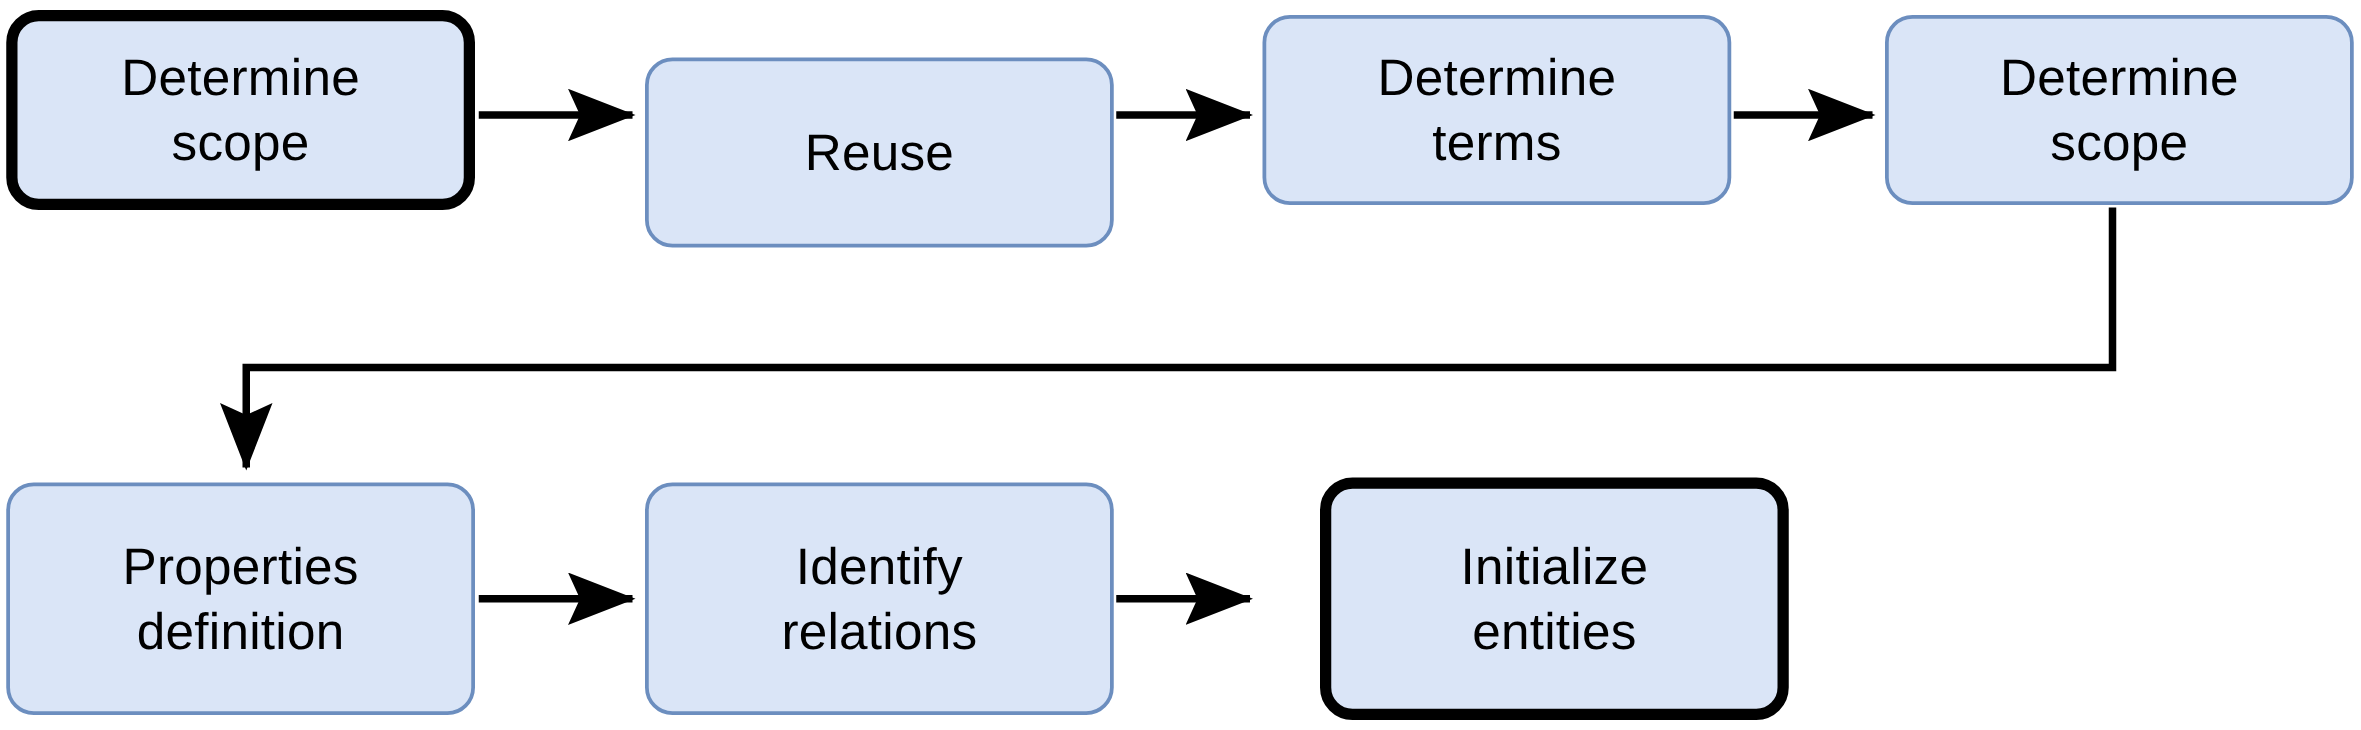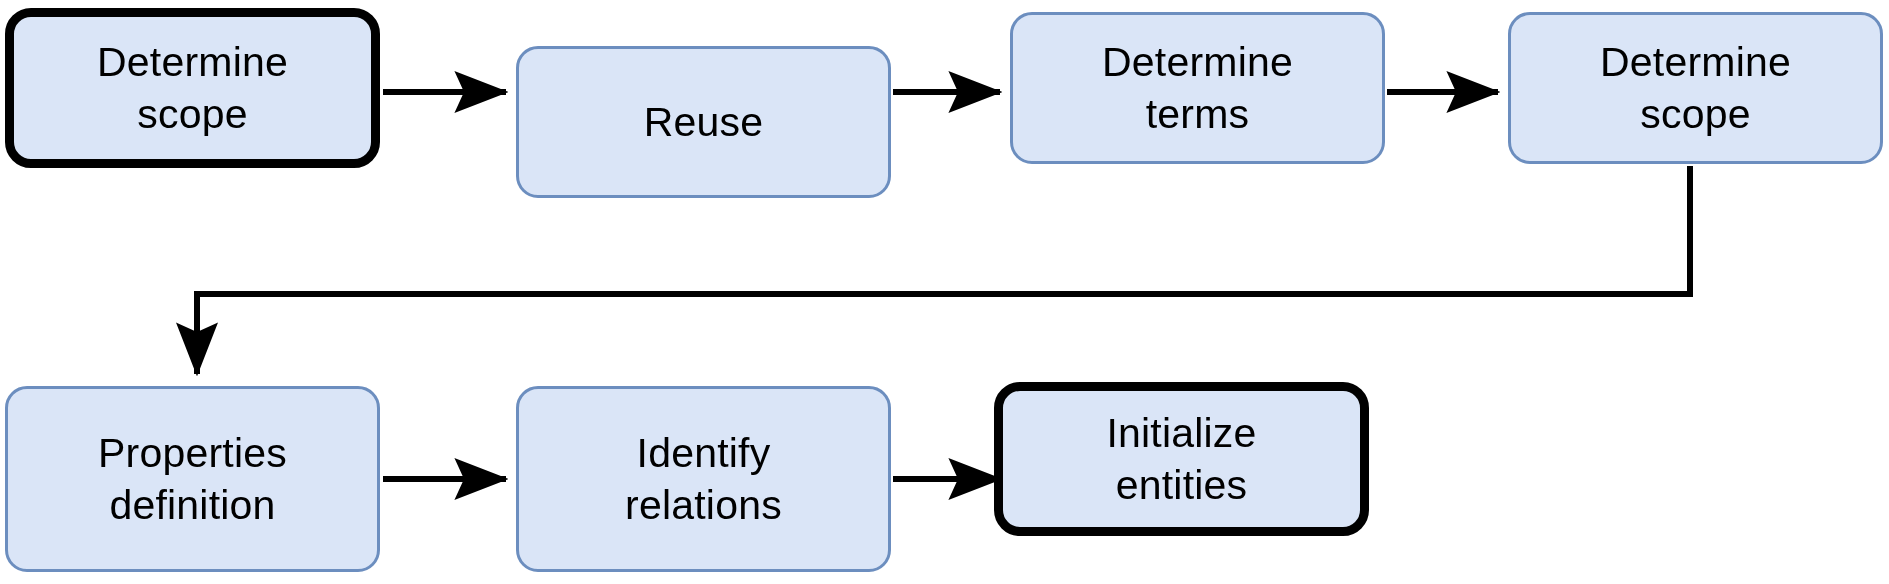--- a/index.html
+++ b/index.html
@@ -93,16 +93,16 @@
 
   <div class="node normal" style="left:1508px; top:12px; width:375px; height:152px;">Determine
 scope</div>
 
   <div class="node normal" style="left:5px; top:386px; width:375px; height:186px;">Properties
 definition</div>
 
   <div class="node normal" style="left:516px; top:386px; width:375px; height:186px;text-align:center;">Identify
 relations</div>
 
-  <div class="node highlight" style="left:994px; top:382px; width:375px; height:154px;">Initialize
+  <div class="node highlight" style="left:1056px; top:382px; width:375px; height:194px;">Initialize
 entities</div>
 
 </div>
 
 </body></html>

